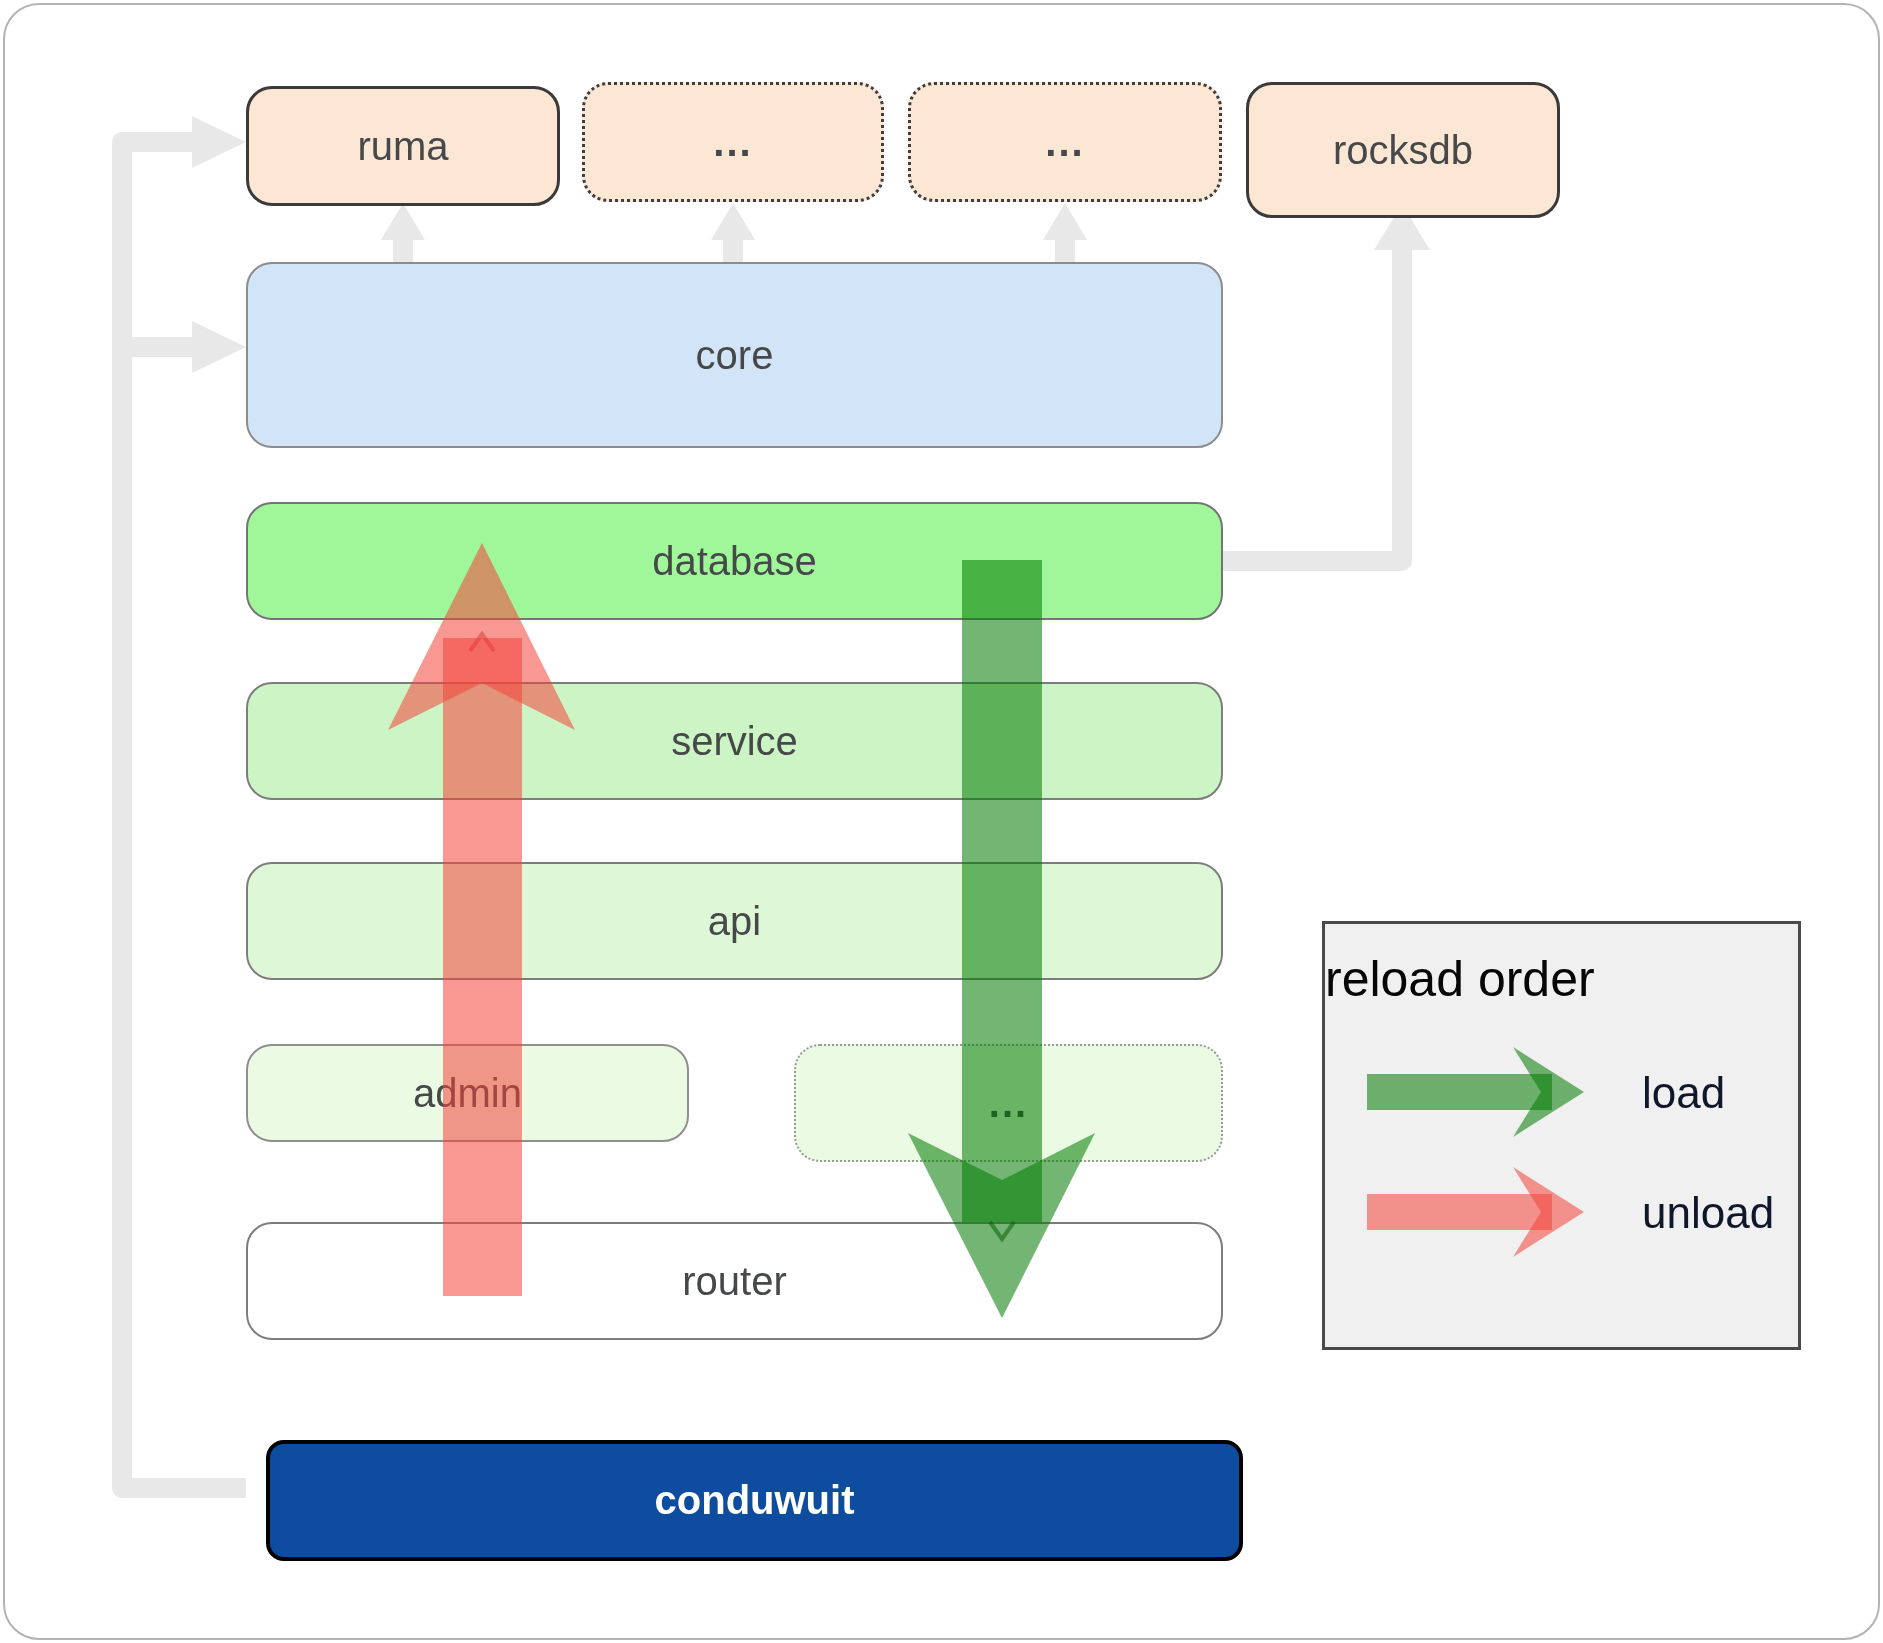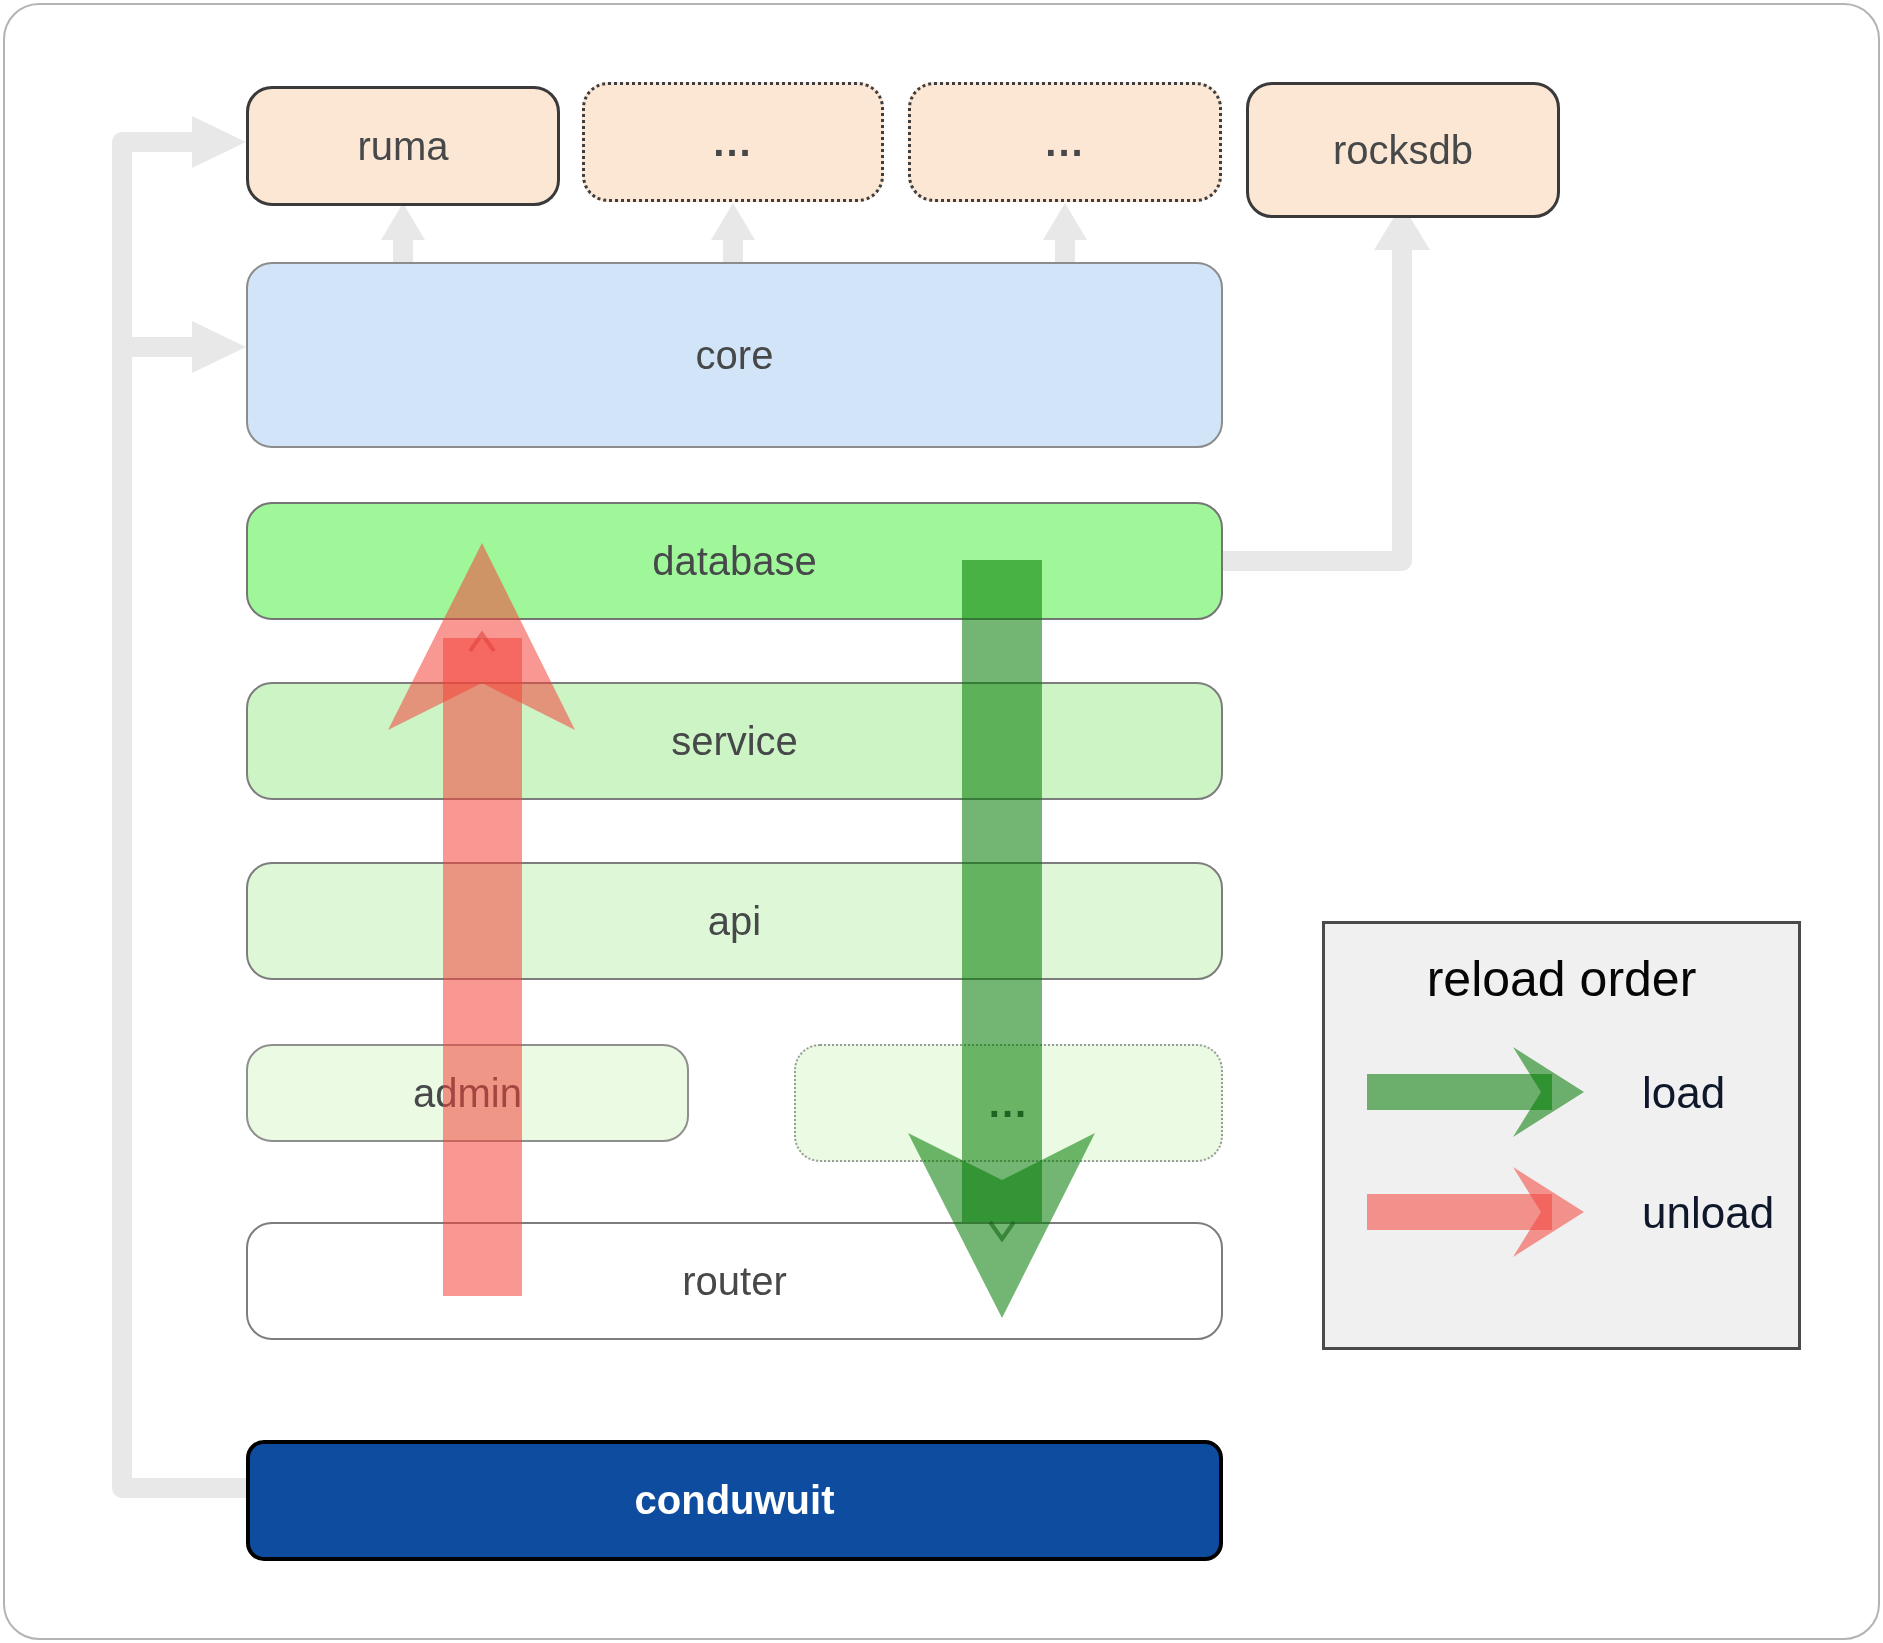--- a/index.html
+++ b/index.html
@@ -54,39 +54,39 @@
   .node.green-lighter { background: #def8d7; border: 2px solid #7d7d7d; }
   .node.green-faint   { background: #eafae3; border: 2px solid #8f8f8f; }
   .node.dotted-light  { border: 2px dotted #9a9a9a; }
   .node.white       { background: #ffffff; border: 2px solid #7d7d7d; }
   .node.navy {
     background: #0d4c9e;
     border: 4px solid #000000;
     border-radius: 18px;
     color: #ffffff;
     font-weight: 600;
+    margin-left: 20px;
   }
   .node.ellipsis { font-weight: 700; letter-spacing: 2px; }
   .legend {
     position: absolute;
     left: 1322px;
     top: 921px;
     width: 479px;
     height: 429px;
     box-sizing: border-box;
     background: #f0f0f0;
     border: 3px solid #4a4a4a;
     z-index: 2;
   }
   .legend-title {
     position: absolute;
     top: 26px;
     left: 0;
     width: 100%;
-    text-align: center;
     font-size: 50px;
     color: #060606;
   }
   .legend-row {
     position: absolute;
     left: 42px;
     display: flex;
     align-items: center;
   }
   .legend-row .arrow-icon { display: block; }

